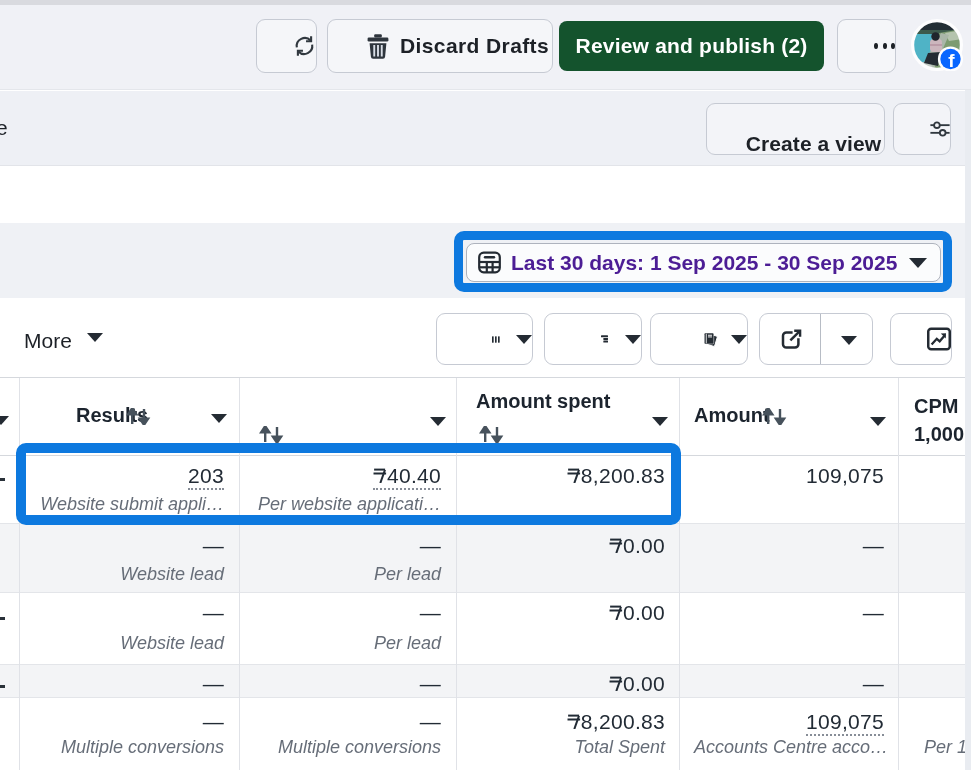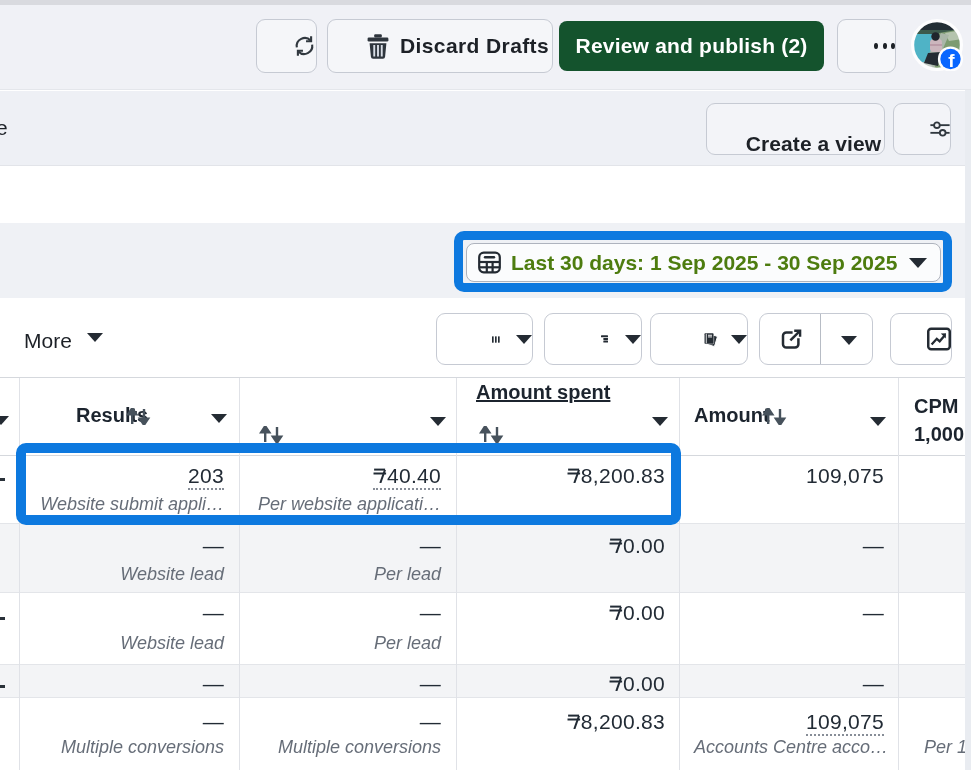--- a/index.html
+++ b/index.html
@@ -103,21 +103,21 @@
 <div class="abs" style="left:0;top:223px;width:971px;height:75px;background:#eff1f5;"></div>
 <div class="abs" style="left:466px;top:243px;width:475px;height:39px;background:#fbfcfd;border:1.5px solid #aeb3bd;border-radius:8px;display:flex;align-items:center;">
  <svg style="margin-left:11px;" width="23" height="23" viewBox="0 0 23 23" fill="none" stroke="#242b33" stroke-width="2.2">
   <rect x="1.2" y="1.7" width="20.6" height="19.6" rx="4.5"></rect>
   <line x1="7" y1="6.3" x2="16" y2="6.3" stroke-linecap="round" stroke-width="2.4"></line>
   <line x1="2" y1="11" x2="21" y2="11"></line>
   <line x1="2" y1="16.3" x2="21" y2="16.3"></line>
   <line x1="8.8" y1="11" x2="8.8" y2="21"></line>
   <line x1="14.6" y1="11" x2="14.6" y2="21"></line>
  </svg>
- <span style="margin-left:10px;font-weight:bold;font-size:21px;color:#4d7c0f;white-space:nowrap;">Last 30 days: 1 Sep 2025 - 30 Sep 2025</span>
+ <span style="margin-left:10px;font-weight:bold;font-size:21px;color:#4c1d95;white-space:nowrap;">Last 30 days: 1 Sep 2025 - 30 Sep 2025</span>
  <span class="caret" style="margin-left:auto;margin-right:13px;border-left-width:9px;border-right-width:9px;border-top-width:10px;"></span>
 </div>
 
 <div class="abs" style="left:24px;top:329px;font-size:21px;line-height:24px;color:#1d2127;">More</div>
 <span class="caret abs" style="left:87px;top:333px;"></span>
 
 <div class="btn" style="left:436px;top:313px;width:97px;height:52px;background:#fff;justify-content:flex-start;">
  <svg style="margin-left:19px;" width="24" height="19" viewBox="0 0 24 19" fill="#242b33">
   <rect x="0" y="0" width="5" height="19" rx="1"></rect>
   <rect x="9" y="0" width="5" height="19" rx="1"></rect>
@@ -196,21 +196,21 @@
  <span class="caret abs" style="left:211px;top:36px;"></span>
  <svg class="abs" style="left:259px;top:48px;" width="25" height="17" viewBox="0 0 25 17">
         <g stroke="#47525c" stroke-width="2.4" fill="#47525c">
           <line x1="6.2" y1="16" x2="6.2" y2="4.5"></line>
           <polygon points="2.1,6.4 10.3,6.4 6.2,0.2"></polygon>
           <line x1="18" y1="1" x2="18" y2="12.5"></line>
           <polygon points="13.9,10.6 22.1,10.6 18,16.8"></polygon>
         </g>
       </svg>
  <span class="caret abs" style="left:430px;top:39px;"></span>
- <div class="hdr abs" style="left:476px;top:3px;text-decoration:underline;">Amount spent</div>
+ <div class="hdr abs" style="left:476px;top:12px;">Amount spent</div>
  <svg class="abs" style="left:479px;top:48px;" width="25" height="17" viewBox="0 0 25 17">
         <g stroke="#47525c" stroke-width="2.4" fill="#47525c">
           <line x1="6.2" y1="16" x2="6.2" y2="4.5"></line>
           <polygon points="2.1,6.4 10.3,6.4 6.2,0.2"></polygon>
           <line x1="18" y1="1" x2="18" y2="12.5"></line>
           <polygon points="13.9,10.6 22.1,10.6 18,16.8"></polygon>
         </g>
       </svg>
  <span class="caret abs" style="left:652px;top:39px;"></span>
  <div class="hdr abs" style="left:694px;top:26px;">Amount</div>
@@ -277,20 +277,21 @@
 
  <div class="num abs" style="left:0;top:333px;width:224px;text-align:right;">—</div>
  <div class="sub abs" style="left:0;top:360px;width:224px;text-align:right;">Multiple conversions</div>
  <div class="num abs" style="left:0;top:333px;width:441px;text-align:right;">—</div>
  <div class="sub abs" style="left:0;top:360px;width:441px;text-align:right;">Multiple conversions</div>
  <div class="num abs" style="left:0;top:333px;width:665px;text-align:right;"><svg style="vertical-align:0;" width="13.5" height="15.4" viewBox="0 0 13.5 15.4" fill="none" stroke="currentColor" stroke-width="2">
           <path d="M1.1 1.6 H12.1"></path>
           <path d="M0.5 5.5 H13.1"></path>
           <path d="M12 1.8 L7.3 15.1"></path>
         </svg>8,200.83</div>
+ <div class="sub abs" style="left:0;top:360px;width:665px;text-align:right;">Total Spent</div>
  <div class="num abs" style="left:0;top:333px;width:884px;text-align:right;"><span class="dot">109,075</span></div>
  <div class="sub abs" style="left:4px;top:360px;width:884px;text-align:right;">Accounts Centre acco…</div>
  <div class="sub abs" style="left:924px;top:360px;white-space:nowrap;">Per 1,0</div>
 </div>
 
 <div class="abs" style="left:965px;top:90px;width:6px;height:680px;background:#e9ecf1;z-index:20;"></div>
 
 <div class="abs" style="left:454px;top:231px;width:498px;height:61px;border:9px solid #0d79df;border-radius:10px;z-index:50;"></div>
 <div class="abs" style="left:16px;top:443px;width:665px;height:82px;border:10px solid #0d79df;border-radius:10px;z-index:50;"></div>
 

